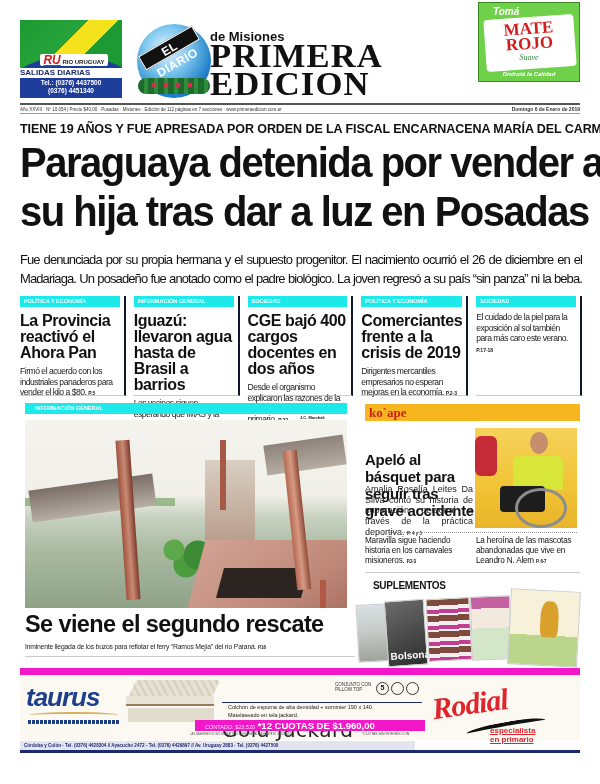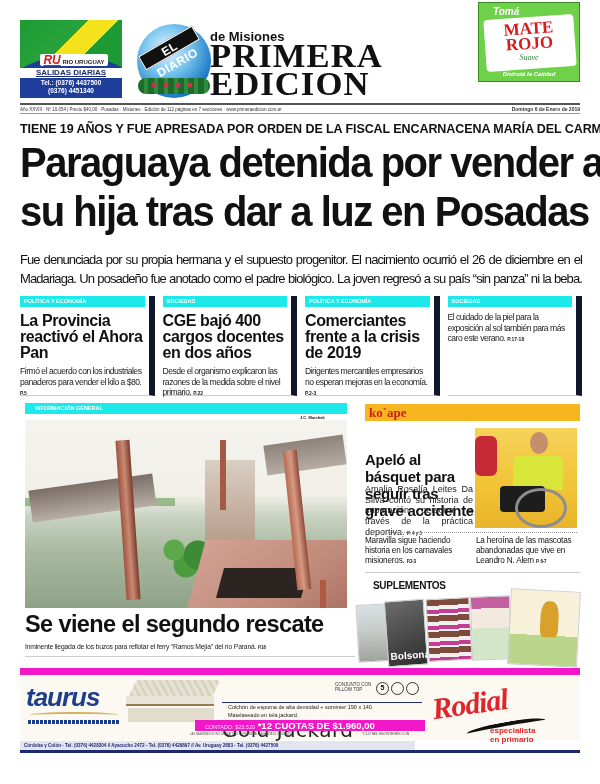--- a/index.html
+++ b/index.html
@@ -7,21 +7,21 @@
   body { position: relative; font-family: "Liberation Sans", sans-serif; color: #111; }
 
   
   .ad-brasil { position: absolute; left: 20px; top: 20px; width: 102px; height: 78px;
     background: linear-gradient(135deg, #1e9a35 0%, #27a33b 38%, #f3e21c 38%, #f3e21c 55%, #1e9a35 55%);
     overflow: hidden; }
   .ad-brasil .globe { position:absolute; left:-10px; top:36px; width:125px; height:60px; background:#1f3e9c; border-radius:50% 50% 0 0; }
   .ad-brasil .t1 { position:absolute; left:0; right:0; top:2px; text-align:center; font: 900 15px/14px "Liberation Sans", sans-serif; color:#e9e317; text-shadow:1px 1px 0 #0d4d1e, -1px -1px 0 #0d4d1e; letter-spacing:0.5px; }
   .ad-brasil .logo { position:absolute; left:20px; top:34px; width:68px; height:12px; background:#fff; border-radius:2px; font: 700 6px/12px "Liberation Sans", sans-serif; text-align:center; color:#222; }
   .ad-brasil .logo b { color:#d51b1b; font-style:italic; font-size:12px;text-decoration:underline; }
-  .ad-brasil .t2 { position:absolute; left:0; right:0; top:48px; background:#fff; text-align:center; font: 900 8px/10px "Liberation Sans", sans-serif; color:#1a2b6e;text-decoration:underline; }
+  .ad-brasil .t2 { position:absolute; left:0; right:0; top:48px; background:#fff; font: 900 8px/10px "Liberation Sans", sans-serif; color:#1a2b6e; }
   .ad-brasil .t3 { position:absolute; left:0; right:0; top:59px; text-align:center; font: 700 6.5px/8px "Liberation Sans", sans-serif; color:#fff; }
 
   .logo-globe { position:absolute; left:137px; top:24px; width:74px; height:74px; border-radius:50%;
     background: radial-gradient(circle at 40% 35%, #e8f6ff 0%, #7cc6f0 35%, #1f7fc8 70%, #0f4f8f 100%); }
   .logo-band { position:absolute; left:138px; top:40px; width:62px; height:16px; background:#111; color:#fff; transform: rotate(-30deg);
     font: 900 12px/16px "Liberation Sans", sans-serif; text-align:center; letter-spacing:0.5px; border:1px solid #fff; }
   .logo-garland { position:absolute; left:138px; top:78px; width:72px; height:16px; border-radius:8px;
     background: repeating-linear-gradient(90deg, #1a6b2c 0 6px, #2f8c3b 6px 10px); }
   .logo-garland::after { content:""; position:absolute; left:10px; top:3px; width:50px; height:8px;
     background: radial-gradient(circle, #d62b4b 2px, transparent 3px) 0 0/12px 8px; }
@@ -40,21 +40,21 @@
   .infobar .date { font-weight:700; font-size:5px; }
 
   
   .kicker { position:absolute; left:20px; top:121px; width:560px; font: 700 13.2px/15px "Liberation Sans", sans-serif; letter-spacing:-0.1px; white-space:nowrap; transform: scaleX(0.95); transform-origin:left; }
   .headline { position:absolute; left:20px; top:138px; width:580px; font: 900 43px/49px "Liberation Sans", sans-serif; letter-spacing:-1.6px; transform: scaleX(0.93); transform-origin:left; white-space:nowrap; }
   .lead { position:absolute; left:20px; top:250px; width:562px; font: 13px/19px "Liberation Sans", sans-serif; letter-spacing:-0.9px; text-align:justify; }
   .lead .pg { font-size:5px; font-weight:700; letter-spacing:0; }
 
   
   .cols { position:absolute; left:20px; top:296px; width:562px; display:flex; gap:8px; }
-  .col { flex:1; height:100px; border-right:6px solid #0f172a; border-bottom:1px solid #ccc; padding-right:4px; }
+  .col { flex:1; height:100px; border-right:2px solid #0f172a; border-bottom:1px solid #ccc; padding-right:4px; }
   .col .sec { height:11px; background:#1de8ea; color:#fff; font: 700 5.5px/11px "Liberation Sans", sans-serif; padding-left:4px; }
   .col .h { font: 900 16px/16px "Liberation Sans", sans-serif; letter-spacing:-0.4px; margin-top:6px; }
   .col .b { font: 8.6px/10.5px "Liberation Sans", sans-serif; letter-spacing:-0.5px; margin-top:5px; color:#222; }
   .col .b .pg { font-size:5px; font-weight:700; letter-spacing:0; }
 
   
   .photo-sec { position:absolute; left:25px; top:403px; width:322px; height:11px; background:#1de8ea; color:#fff; font: 700 5.5px/11px "Liberation Sans", sans-serif; padding-left:10px; }
   .photo-credit { position:absolute; left:300px; top:415px; font: 700 4px/6px "Liberation Sans", sans-serif; color:#111; }
   .photo { position:absolute; left:25px; top:420px; width:322px; height:188px; overflow:hidden;
     background: linear-gradient(180deg, #f5f3ee 0%, #f1efe8 40%, #c7d1c0 52%, #a8b9a0 70%, #8fa288 100%); }
@@ -121,21 +121,21 @@
   .gold-icons { position:absolute; left:376px; top:682px; display:flex; gap:2px; }
   .gold-icons span { width:13px; height:13px; border:1.5px solid #333; border-radius:50%; font: 900 7px/10px "Liberation Sans", sans-serif; text-align:center; }
   .gold-line { position:absolute; left:222px; top:702px; width:200px; border-bottom:1px solid #1d2b6e; }
   .gold-desc { position:absolute; left:228px; top:704px; font: 5.5px/7.5px "Liberation Sans", sans-serif; color:#222; width:190px; }
   .contado { position:absolute; left:195px; top:720px; width:230px; height:11px; background:#f217c8; color:#fff; font: 900 9.5px/11px "Liberation Sans", sans-serif; white-space:nowrap; padding-left:10px; }
   .contado small { font-size:5.5px; font-weight:400; opacity:.85; }
   .fineprint { position:absolute; left:190px; top:732px; font: 2.8px/4px "Liberation Sans", sans-serif; color:#555; }
   .cuotas-note { position:absolute; left:362px; top:732px; font: 3.5px/4px "Liberation Sans", sans-serif; color:#444; }
   .rodial { position:absolute; left:432px; top:688px; font: italic 900 30px/32px "Liberation Serif", serif; color:#e0242c; letter-spacing:-1px; transform: rotate(-8deg); }
   .rodial-swoosh { position:absolute; left:466px; top:722px; width:80px; height:10px; border-top:4px solid #111; border-radius:50% 50% 0 0; transform: rotate(-10deg); }
-  .rodial-sub { position:absolute; left:490px; top:727px; font: 700 8px/8.5px "Liberation Sans", sans-serif; color:#e0242c; }
+  .rodial-sub { position:absolute; left:490px; top:727px; font: 700 8px/8.5px "Liberation Sans", sans-serif; color:#e0242c;text-decoration:underline; }
   .addr { position:absolute; left:20px; top:741px; width:395px; height:9px; background:#e4e4ef; font: 700 4.6px/9px "Liberation Sans", sans-serif; color:#1d2b6e; padding-left:4px; white-space:nowrap; }
   .bottom-rule { position:absolute; left:20px; top:750px; width:560px; height:3px; background:#1d2b6e; }
 </style>
 </head>
 <body>
 
 <div class="ad-brasil">
   <div class="globe"></div>
   <div class="logo"><b>RU</b> <span>RIO URUGUAY</span></div>
   <div class="t2">SALIDAS DIARIAS</div>
@@ -172,20 +172,25 @@
 <div class="lead">
   <span>Fue denunciada por su propia hermana y el supuesto progenitor. El nacimiento ocurrió el 26 de diciembre en el Madariaga. Un posadeño fue anotado como el padre biológico. La joven regresó a su país “sin panza” ni la beba.</span>
   <span class="pg">P.37</span>
 </div>
 
 <div class="cols">
   <div class="col">
     <div class="sec">POLÍTICA Y ECONOMÍA</div>
     <div class="h">La Provincia reactivó el Ahora Pan</div>
     <div class="b"><span>Firmó el acuerdo con los industriales panaderos para vender el kilo a $80.</span> <span class="pg">P.5</span></div>
+  </div>
+  <div class="col">
+    <div class="sec">INFORMACIÓN GENERAL</div>
+    <div class="h">Iguazú: llevaron agua hasta de Brasil a barrios</div>
+    <div class="b"><span>Los vecinos siguen esperando que IMAS y la Comuna lleven una solución.</span> <span class="pg">P.9</span></div>
   </div>
   <div class="col">
     <div class="sec">SOCIEDAD</div>
     <div class="h">CGE bajó 400 cargos docentes en dos años</div>
     <div class="b"><span>Desde el organismo explicaron las razones de la medida sobre el nivel primario.</span> <span class="pg">P.22</span></div>
   </div>
   <div class="col">
     <div class="sec">POLÍTICA Y ECONOMÍA</div>
     <div class="h">Comerciantes frente a la crisis de 2019</div>
     <div class="b"><span>Dirigentes mercantiles empresarios no esperan mejoras en la economía.</span> <span class="pg">P.2-3</span></div>

